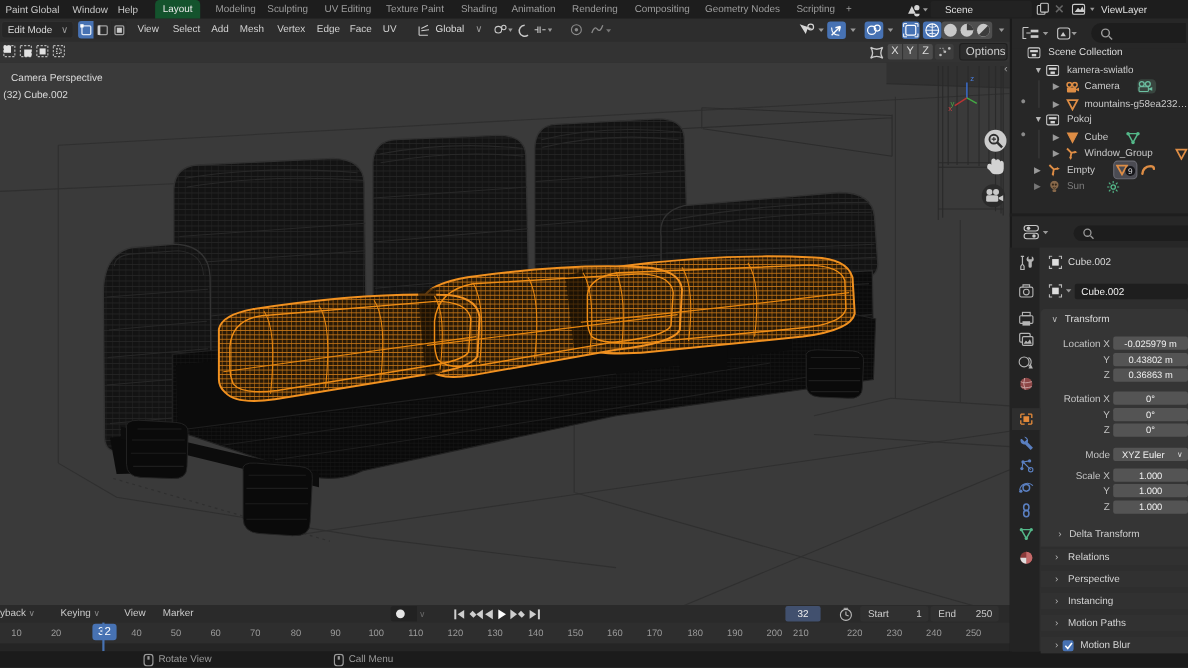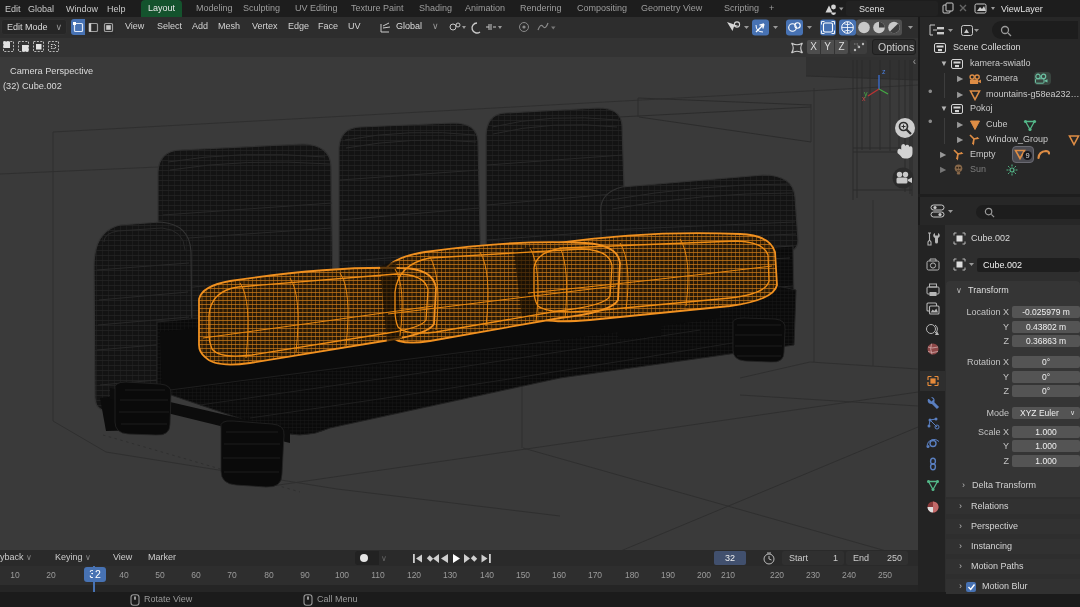--- a/index.html
+++ b/index.html
@@ -32,34 +32,34 @@
 #props{left:920px;top:197px;width:160px;height:395px;background:#2e2e2e;color:#c3c3c3;font-size:9px}
 .orow{position:absolute;left:0;width:160px;height:15.5px;line-height:15.5px;white-space:nowrap}
 .fieldv{position:absolute;height:12px;background:#545454;border-radius:2px;color:#f0f0f0;text-align:center;line-height:12px;font-size:8.5px}
 .plabel{position:absolute;text-align:right;color:#c3c3c3;font-size:9px}
 .phead{position:absolute;left:26px;width:134px;height:15px;background:#313131;color:#d5d5d5;line-height:15px;font-size:9px}
 </style></head>
 <body>
 <div id="stage">
 
 <div class="abs" id="topbar">
-  <span class="m" style="left:5px;top:4px">Edit</span>
+  <span class="m" style="left:5px;top:4px">Paint</span>
   <span class="m" style="left:28px;top:4px">Global</span>
   <span class="m" style="left:66px;top:4px">Window</span>
   <span class="m" style="left:107px;top:4px">Help</span>
   <span class="tab act" style="left:141px">Layout</span>
   <span class="tab" style="left:196px">Modeling</span>
   <span class="tab" style="left:243px">Sculpting</span>
   <span class="tab" style="left:295px">UV Editing</span>
   <span class="tab" style="left:351px">Texture Paint</span>
   <span class="tab" style="left:419px">Shading</span>
   <span class="tab" style="left:465px">Animation</span>
   <span class="tab" style="left:520px">Rendering</span>
   <span class="tab" style="left:577px">Compositing</span>
-  <span class="tab" style="left:641px">Geometry View</span>
+  <span class="tab" style="left:641px">Geometry Nodes</span>
   <span class="tab" style="left:724px">Scripting</span>
   <span class="tab" style="left:769px">+</span>
 
   <svg class="abs" style="left:822px;top:1px" width="24" height="15" viewBox="0 0 24 15">
     <path d="M3.5 11.5 L7 4.5 L10.5 11.5 Z" fill="#d5d5d5"></path>
         <circle cx="11.5" cy="6" r="2.4" fill="#d5d5d5"></circle>
         <path d="M9 11.5 a2.5 2.5 0 0 0 5 0 z" fill="#d5d5d5"></path>
     <path d="M17 6.5 l4.5 0 -2.2 3 z" fill="#9a9a9a"></path>
   </svg>
   <span class="abs" style="left:846px;top:1px;width:92px;height:15px;background:#222;border-radius:2px;color:#e0e0e0;padding:3px 0 0 13px;font-size:9px">Scene</span>

